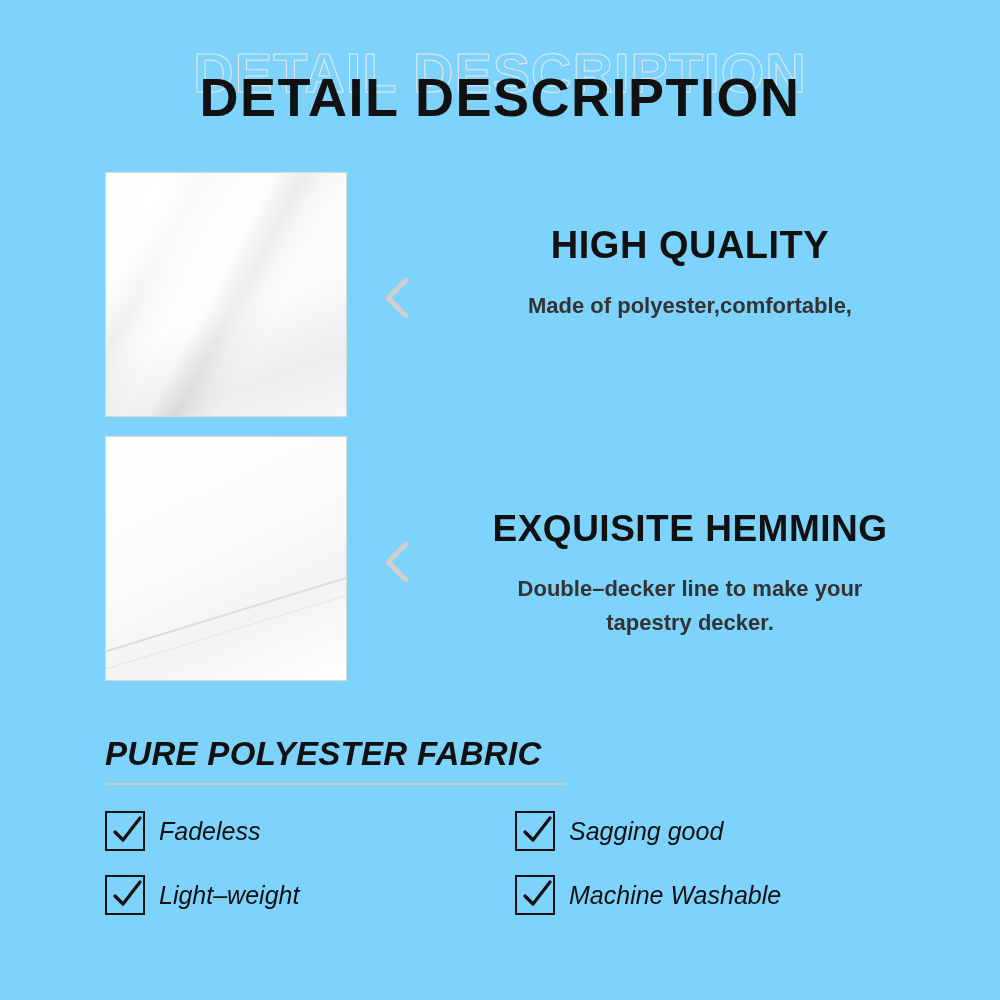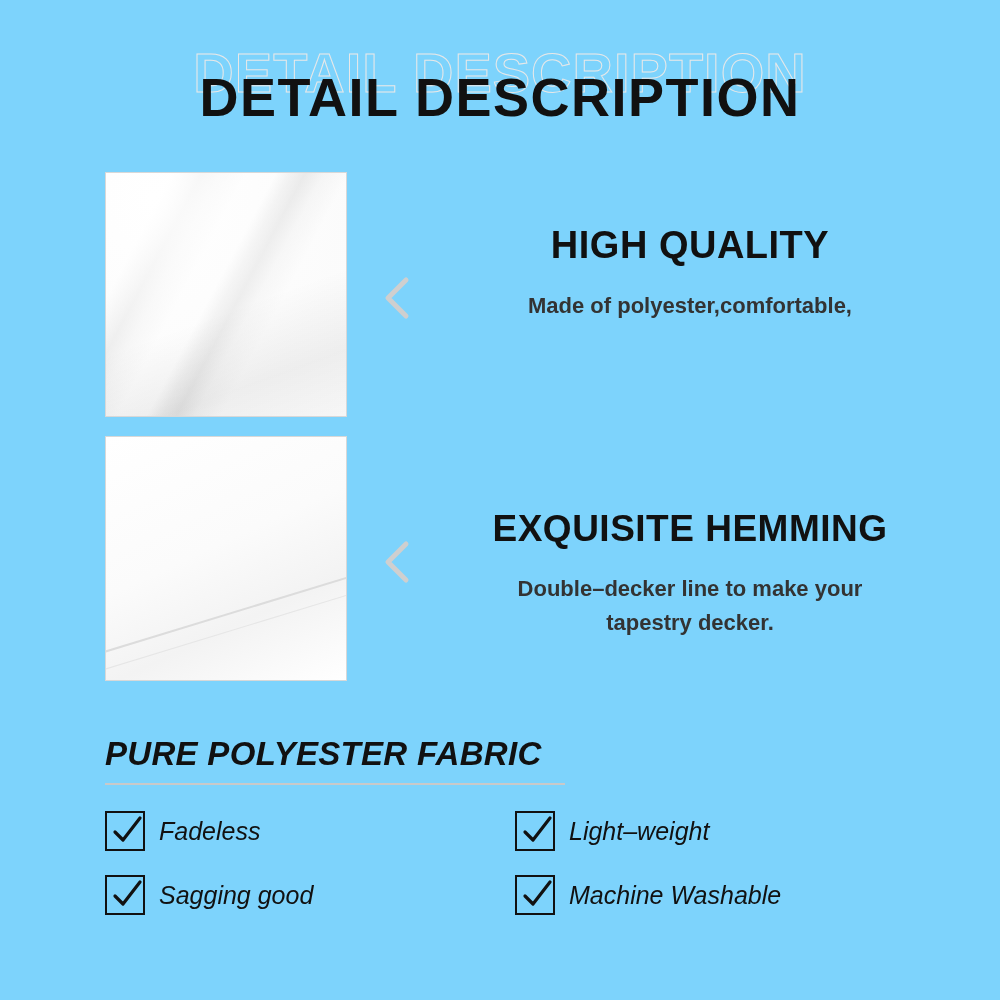--- a/index.html
+++ b/index.html
@@ -256,37 +256,37 @@
         </span>
         <span class="check-label">Fadeless</span>
       </div>
 
       <div class="check-item">
         <span class="checkbox">
           <svg width="32" height="32" viewBox="0 0 32 32" aria-hidden="true">
             <polyline points="4,17 12,25 29,3" fill="none" stroke="#111111" stroke-width="3.2" stroke-linecap="round" stroke-linejoin="round"></polyline>
           </svg>
         </span>
+        <span class="check-label">Sagging good</span>
+      </div>
+
+      <div class="check-item">
+        <span class="checkbox">
+          <svg width="32" height="32" viewBox="0 0 32 32" aria-hidden="true">
+            <polyline points="4,17 12,25 29,3" fill="none" stroke="#111111" stroke-width="3.2" stroke-linecap="round" stroke-linejoin="round"></polyline>
+          </svg>
+        </span>
         <span class="check-label">Light–weight</span>
       </div>
 
       <div class="check-item">
         <span class="checkbox">
           <svg width="32" height="32" viewBox="0 0 32 32" aria-hidden="true">
             <polyline points="4,17 12,25 29,3" fill="none" stroke="#111111" stroke-width="3.2" stroke-linecap="round" stroke-linejoin="round"></polyline>
           </svg>
         </span>
-        <span class="check-label">Sagging good</span>
-      </div>
-
-      <div class="check-item">
-        <span class="checkbox">
-          <svg width="32" height="32" viewBox="0 0 32 32" aria-hidden="true">
-            <polyline points="4,17 12,25 29,3" fill="none" stroke="#111111" stroke-width="3.2" stroke-linecap="round" stroke-linejoin="round"></polyline>
-          </svg>
-        </span>
         <span class="check-label">Machine Washable</span>
       </div>
 
     </div>
   </div>
 
 </div>
 
 </body></html>

